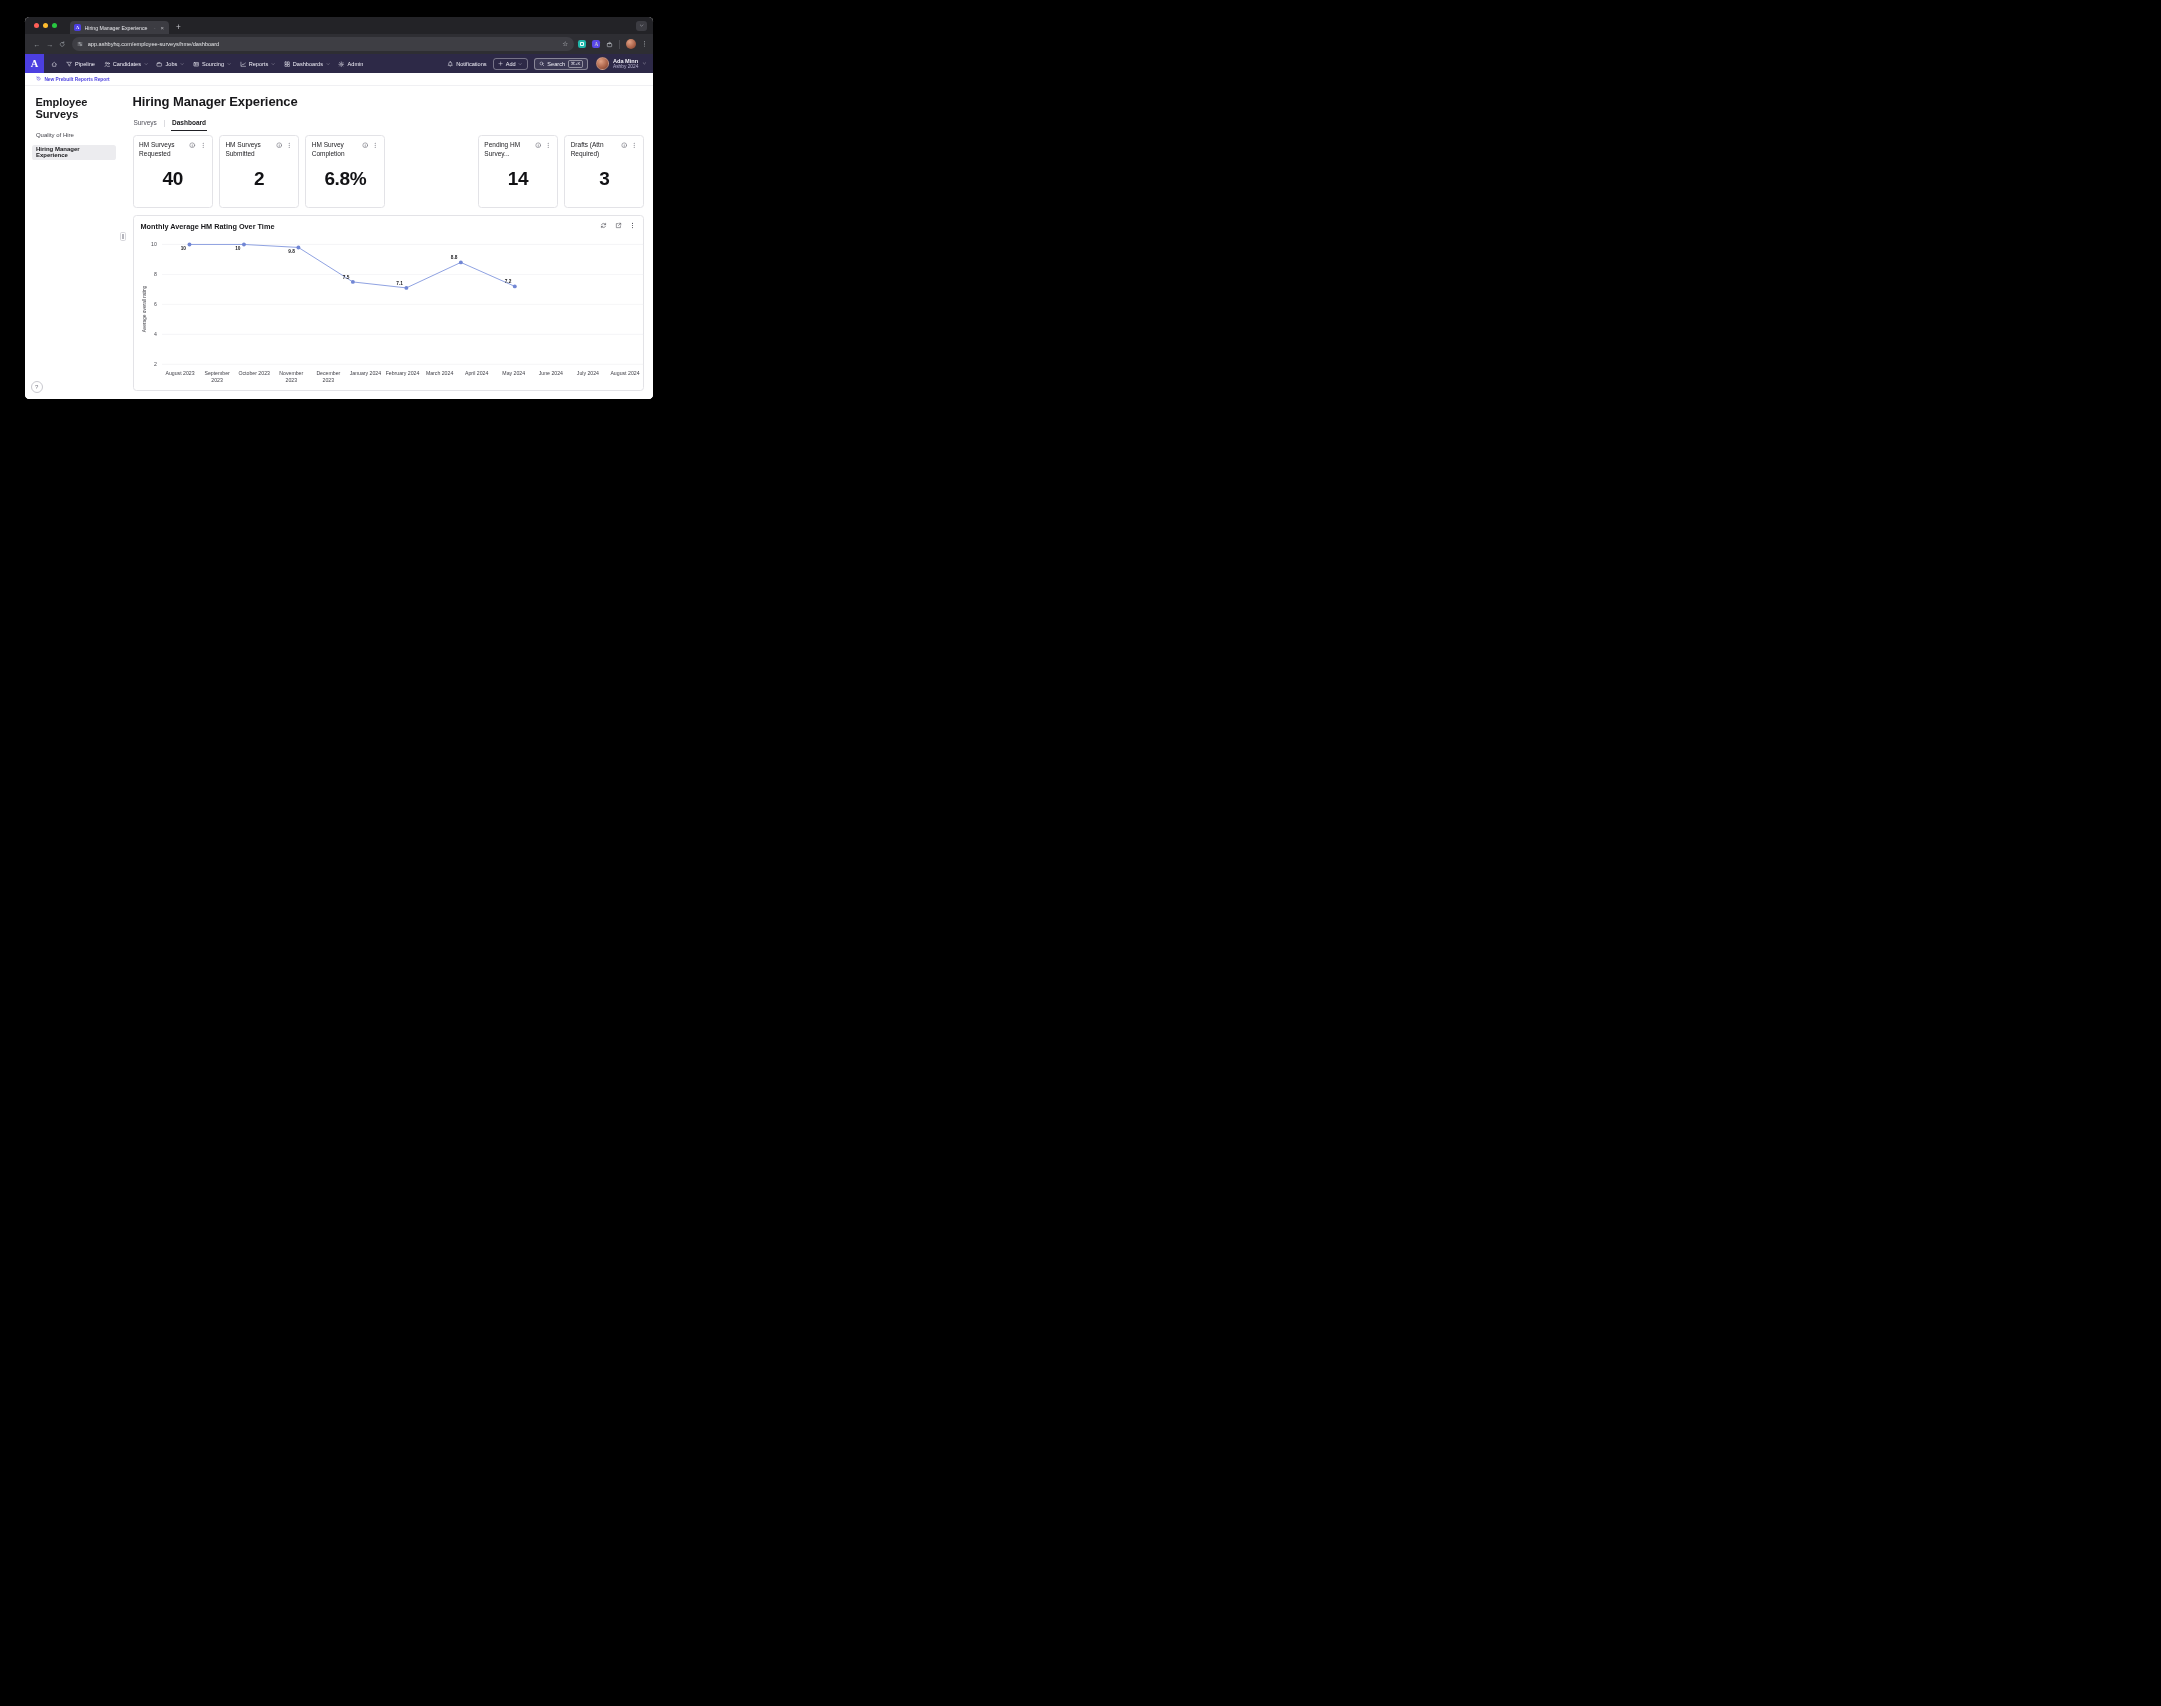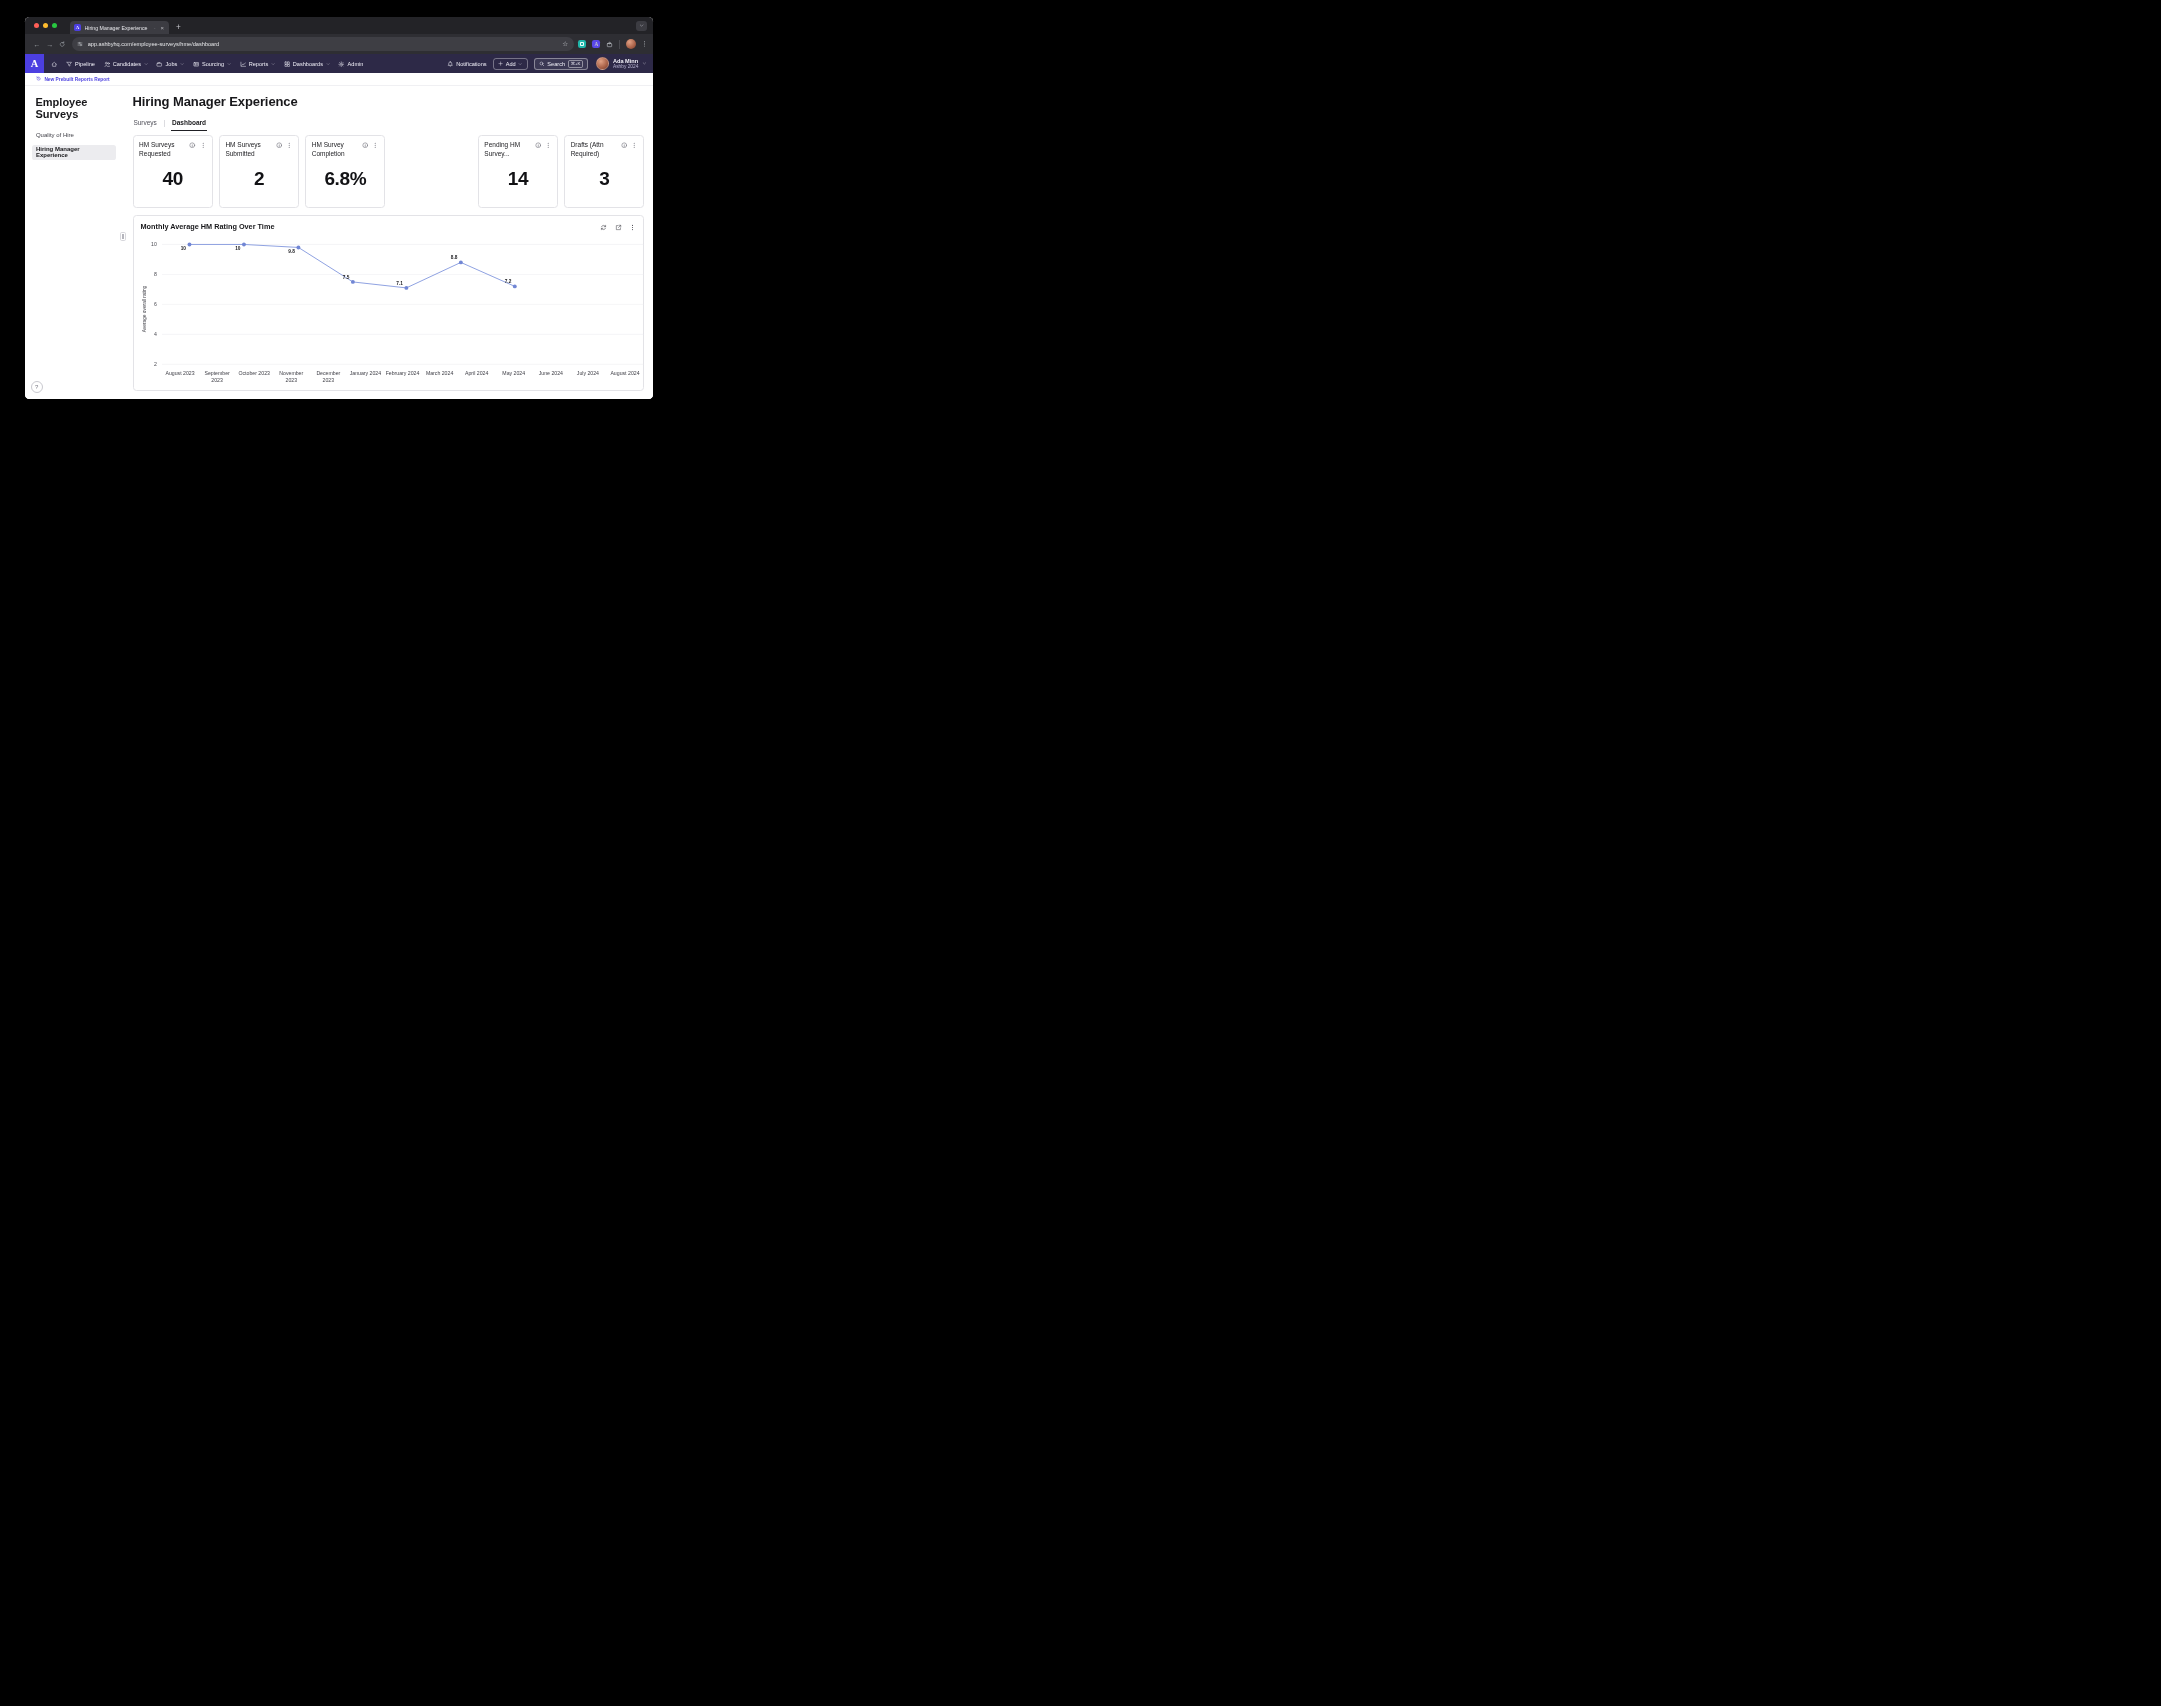--- a/index.html
+++ b/index.html
@@ -93,21 +93,21 @@
 
   .cards { margin-top:4.3px; display:grid; grid-template-columns:repeat(6,1fr); gap:6px; }
   .card { border:0.4px solid #e3e3e7; border-radius:3.5px; height:73px; padding:5.2px 5.6px; display:flex; flex-direction:column; background:#fff; }
   .card-head { display:flex; align-items:flex-start; gap:3.9px; }
   .card-label { flex:1; font-size:6.5px; line-height:1.35; color:#1b1b1f; }
   .card-ico { color:#6b6b74; display:flex; padding-top:0.4px; }
   .card-value { flex:1; display:flex; align-items:center; justify-content:center; font-size:19px; font-weight:600;
                 color:#121215; letter-spacing:-0.4px; padding-bottom:3.5px; }
 
   .chart-card { margin-top:7.3px; border:0.4px solid #e3e3e7; border-radius:3.5px; height:176px; background:#fff; padding-top:6px; }
-  .chart-head { display:flex; align-items:flex-end; padding:0 7px; }
+  .chart-head { display:flex; align-items:flex-start; padding:0 7px; }
   .chart-title { font-size:7.3px; font-weight:600; color:#18181b; flex:1; }
   .chart-head .ch-ico { color:#55555c; display:flex; margin-left:7.8px; }
   .chart-body { position:relative; margin-top:6px; height:150px; }
   .y-axis-label { position:absolute; left:10.4px; top:72px; transform:translate(-50%,-50%) rotate(-90deg);
                   font-size:4.8px; color:#3f3f46; white-space:nowrap; }
   .ytick { position:absolute; left:13px; width:10.4px; text-align:right; font-size:5.2px; color:#4a4a52; }
   .plot { position:absolute; left:28px; top:0; width:482px; height:130px; }
   .x-labels { position:absolute; left:28px; top:133px; width:482px; display:flex; }
   .x-label { flex:1; text-align:center; font-size:5.2px; color:#3e3e46; line-height:1.2; padding:0 0.9px; }
 </style>

